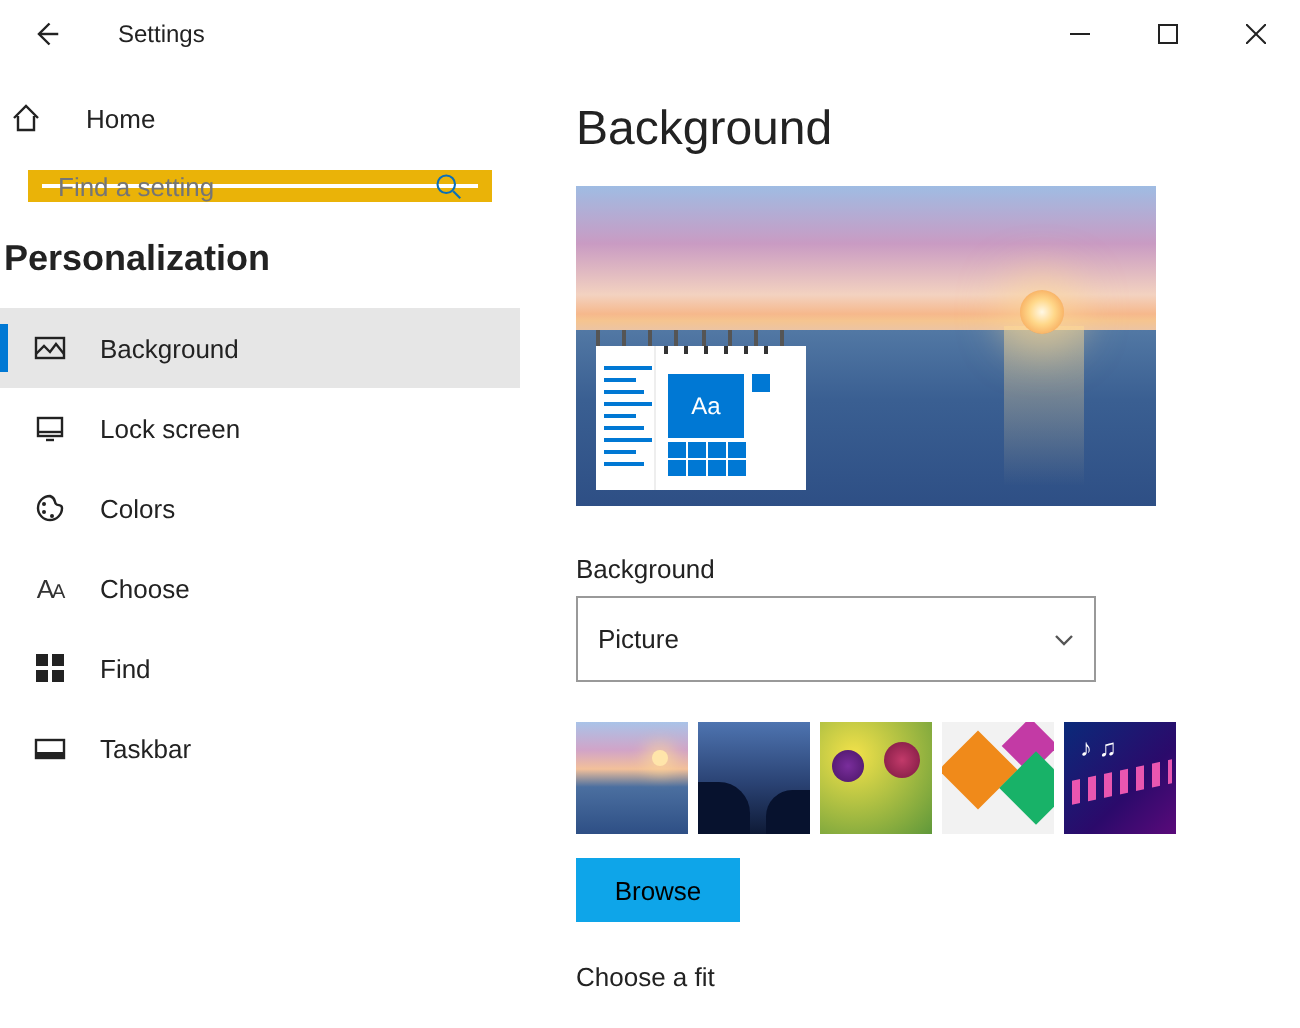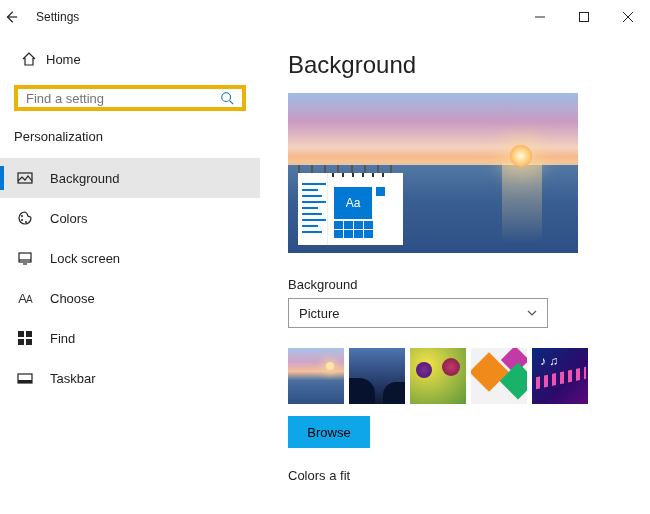--- a/index.html
+++ b/index.html
@@ -9,63 +9,64 @@
     color: #222;
     background: #fff;
     width: 650px;
     height: 514px;
     overflow: hidden;
   }
   .titlebar {
     height: 33px;
     display: flex;
     align-items: center;
-    padding-left: 0;
+    padding-left: 12px;
     border-bottom: 0px solid #eee;
+    gap: 11px;
   }
   .titlebar .back {
     width: 22px; height: 22px; display:flex; align-items:center; justify-content:center;
     margin-right: 14px;
   }
   .titlebar .title { font-size: 12px; }
   .winbtns { margin-left: auto; display: flex; }
   .winbtn {
     width: 44px; height: 33px; display:flex; align-items:center; justify-content:center;
   }
   .container { display: flex; height: calc(514px - 33px); }
   .sidebar {
     width: 260px;
     padding: 8px 0 0 0;
     background: #fff;
   }
   .home-row {
-    display:flex; align-items:center; height:36px; padding-left:20px; gap:8px;
+    display:flex; align-items:center; height:36px; padding-left:4px; gap:21px;
     font-size: 13px;
   }
   .search-row { padding: 8px 14px 14px 14px; }
   .search {
     width: 100%;
-    height: 26px;
-    border: 4px solid #eab308;
+    height: 16px;
+    border: 7px solid #eab308;
     display: flex; align-items: center;
     padding: 0 8px;
   }
   .search input {
     flex: 1;
     border: none;
     outline: none;
     font-size: 13px;
     color: #666;
     background: transparent;
   }
   .search .sicon { color: #0a6fb8; font-size: 13px; }
   .section-label {
-    padding: 4px 14px 14px 14px;
-    font-weight: 400;
-    font-size: 13px;
+    padding: 4px 14px 14px 2px;
+    font-weight: 700;
+    font-size: 18px;
   }
   .nav { display:flex; flex-direction:column; }
   .nav-item {
     display:flex; align-items:center; height:40px; padding-left:16px; gap:16px;
     font-size: 13px;
   }
   .nav-item.selected {
     background: #e6e6e6;
     position: relative;
   }
@@ -116,21 +117,21 @@
   .mock-tile {
     position:absolute; left:6px; top:14px; width:38px; height:32px;
     background:#0078d4; color:#fff; font-size:12px;
     display:flex; align-items:center; justify-content:center;
   }
   .mock-cells { position:absolute; left:6px; top:48px; display:grid; grid-template-columns:repeat(4,9px); grid-auto-rows:8px; gap:1px; }
   .mock-cells div { background:#0078d4; }
   .mock-tiny { position:absolute; left:48px; top:14px; width:9px; height:9px; background:#0078d4; }
   .field-label { font-size:13px; margin-bottom:6px; }
   .dropdown {
-    width:260px; height:30px; border:1px solid #999; display:flex; align-items:center;
+    width:260px; height:43px; border:1px solid #999; display:flex; align-items:center;
     padding:0 10px; justify-content:space-between; font-size:13px; margin-bottom:20px;
   }
   .chev { font-size:10px; color:#555; }
   .thumbs { display:flex; gap:5px; margin-top:8px; margin-bottom:12px; }
   .thumb { width:56px; height:56px; background:#888; position:relative; overflow:hidden; }
   .t1 { background: linear-gradient(to bottom, #a9c3e8 0%, #d1a4c8 25%, #f3c09a 42%, #4b6fa0 58%, #2e4f85 100%); }
   .t1::after { content:""; position:absolute; right:10px; top:14px; width:8px; height:8px; background:#ffe5aa; border-radius:50%; box-shadow:0 0 8px 4px rgba(255,220,150,0.6); }
   .t2 { background: linear-gradient(to bottom, #4e74b0 0%, #2a4273 55%, #0e1a36 100%); }
   .t2::before { content:""; position:absolute; left:0; bottom:0; width:26px; height:26px; background:#07122e; border-top-right-radius:60%; }
   .t2::after { content:""; position:absolute; right:0; bottom:0; width:22px; height:22px; background:#07122e; border-top-left-radius:60%; }
@@ -215,37 +216,37 @@
           <svg width="16" height="16" viewBox="0 0 16 16">
               <rect x="1" y="3" width="14" height="10" stroke="#222" stroke-width="1.2" fill="none"></rect>
               <path d="M1 11 L5 7 L8 10 L11 6 L15 11" stroke="#222" stroke-width="1.2" fill="none"></path>
             </svg>
         </span>
         <span>Background</span>
       </div>
       <div class="nav-item">
         <span class="nav-icon">
           <svg width="16" height="16" viewBox="0 0 16 16">
+              <rect x="2" y="3" width="12" height="9" stroke="#222" stroke-width="1.2" fill="none"></rect>
+              <line x1="2" y1="10" x2="14" y2="10" stroke="#222" stroke-width="1.2"></line>
+              <line x1="6" y1="14" x2="10" y2="14" stroke="#222" stroke-width="1.2"></line>
+            </svg>
+        </span>
+        <span>Lock screen</span>
+      </div>
+      <div class="nav-item">
+        <span class="nav-icon">
+          <svg width="16" height="16" viewBox="0 0 16 16">
               <path d="M8 2 A6 6 0 1 0 14 8 C14 6 12 7 11 6 C10 5 11 3 8 2 Z" stroke="#222" stroke-width="1.2" fill="none"></path>
               <circle cx="5" cy="6" r="1" fill="#222"></circle>
               <circle cx="5" cy="10" r="1" fill="#222"></circle>
               <circle cx="9" cy="12" r="1" fill="#222"></circle>
             </svg>
         </span>
         <span>Colors</span>
-      </div>
-      <div class="nav-item">
-        <span class="nav-icon">
-          <svg width="16" height="16" viewBox="0 0 16 16">
-              <rect x="2" y="3" width="12" height="9" stroke="#222" stroke-width="1.2" fill="none"></rect>
-              <line x1="2" y1="10" x2="14" y2="10" stroke="#222" stroke-width="1.2"></line>
-              <line x1="6" y1="14" x2="10" y2="14" stroke="#222" stroke-width="1.2"></line>
-            </svg>
-        </span>
-        <span>Lock screen</span>
       </div>
       <div class="nav-item">
         <span class="nav-icon">
           <span style="font-size:13px; letter-spacing:-1px;">A<span style="font-size:10px;">A</span></span>
         </span>
         <span>Choose</span>
       </div>
       <div class="nav-item">
         <span class="nav-icon">
           <svg width="14" height="14" viewBox="0 0 14 14">
@@ -338,16 +339,16 @@
       <div class="thumb t2"></div>
       <div class="thumb t3"></div>
       <div class="thumb t4">
           <div class="extra"></div>
         </div>
       <div class="thumb t5"></div>
     </div>
 
     <button class="browse-btn">Browse</button>
 
-    <div class="field-label">Colors a fit</div>
+    <div class="field-label">Choose a fit</div>
   </div>
 
 </div>
 
 </body></html>

